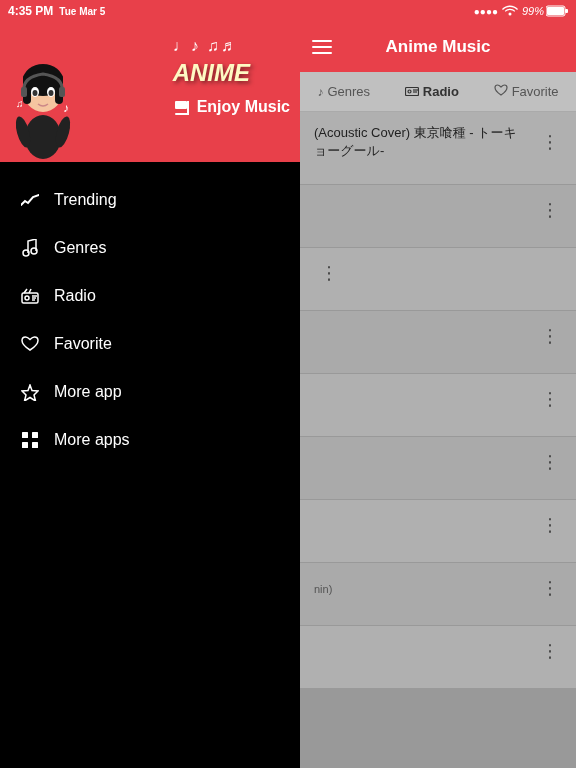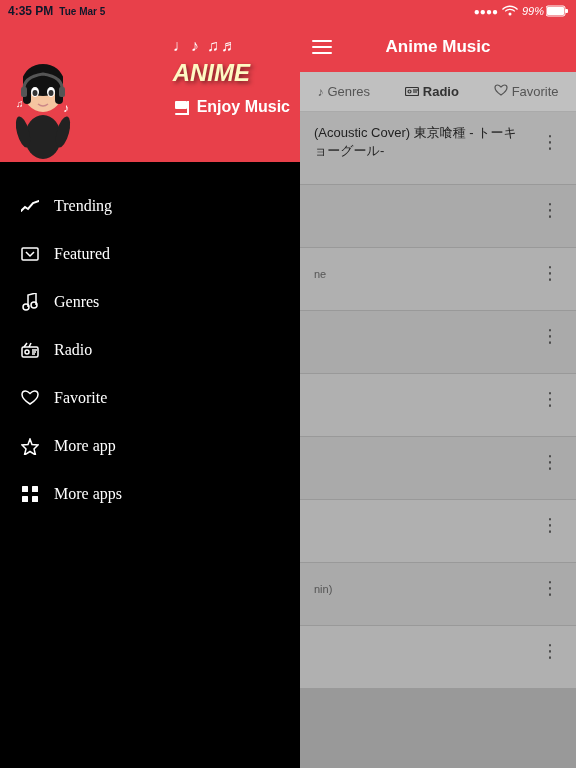--- a/index.html
+++ b/index.html
@@ -19,21 +19,21 @@
       top: 0; left: 0; right: 0;
       height: 22px;
       background: #e8404a;
       display: flex;
       align-items: center;
       justify-content: space-between;
       padding: 0 8px;
       z-index: 100;
     }
     .status-time {
-      color: #0f172a;
+      color: #ffffff;
       font-size: 12px;
       font-weight: 600;
     }
     .status-icons {
       display: flex;
       align-items: center;
       gap: 4px;
       color: white;
       font-size: 11px;
     }
@@ -72,22 +72,21 @@
     }
 
     .music-notes {
       color: white;
       font-size: 18px;
       margin-bottom: 2px;
       letter-spacing: 4px;
     }
 
     .sidebar-nav {
-      padding: 20px 0;
-      font-family: Liberation Serif, serif;
+      padding: 14px 0;
     }
 
     .nav-item {
       display: flex;
       align-items: center;
       padding: 14px 20px;
       color: white;
       font-size: 16px;
       cursor: pointer;
       gap: 14px;
@@ -305,29 +304,20 @@
 
       <div class="nav-item">
         <span class="nav-icon">
           <svg width="18" height="14" viewBox="0 0 18 14" fill="none" stroke="white" stroke-width="2" stroke-linecap="round">
             <polyline points="0,12 4,8 7,10 12,4 18,2"></polyline>
           </svg>
         </span>
         <span>Trending</span>
       </div>
 
-      <div class="nav-item">
-        <span class="nav-icon">
-          <svg width="18" height="14" viewBox="0 0 18 14" fill="none" stroke="white" stroke-width="1.5">
-            <rect x="1" y="1" width="16" height="12" rx="1"></rect>
-            <polyline points="5,5 9,9 13,5" stroke="white" stroke-width="1.5" fill="none"></polyline>
-          </svg>
-        </span>
-        <span>Featured</span>
-      </div>
 
       <div class="nav-item">
         <span class="nav-icon">
           <svg width="16" height="18" viewBox="0 0 16 18" fill="white">
             <path d="M6 14V2l8-2v12" fill="none" stroke="white" stroke-width="1.5"></path>
             <circle cx="4" cy="14" r="3" fill="none" stroke="white" stroke-width="1.5"></circle>
             <circle cx="12" cy="12" r="3" fill="none" stroke="white" stroke-width="1.5"></circle>
           </svg>
         </span>
         <span>Genres</span>
@@ -424,23 +414,20 @@
         </div>
         <span class="item-menu-btn">⋮</span>
       </div>
       <div class="list-item">
         <div class="item-info">
           <div class="item-title"></div>
         </div>
         <span class="item-menu-btn">⋮</span>
       </div>
       <div class="list-item">
-        <div class="item-info">
-          <div class="item-subtitle">ne</div>
-        </div>
         <span class="item-menu-btn">⋮</span>
       </div>
       <div class="list-item">
         <div class="item-info">
           <div class="item-title"></div>
         </div>
         <span class="item-menu-btn">⋮</span>
       </div>
       <div class="list-item">
         <div class="item-info">

